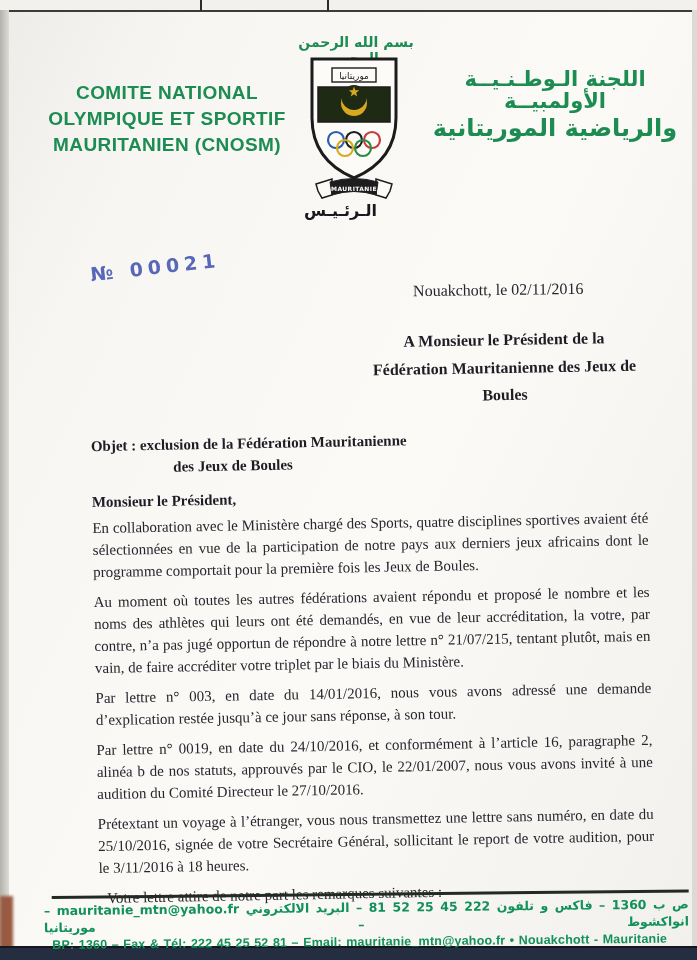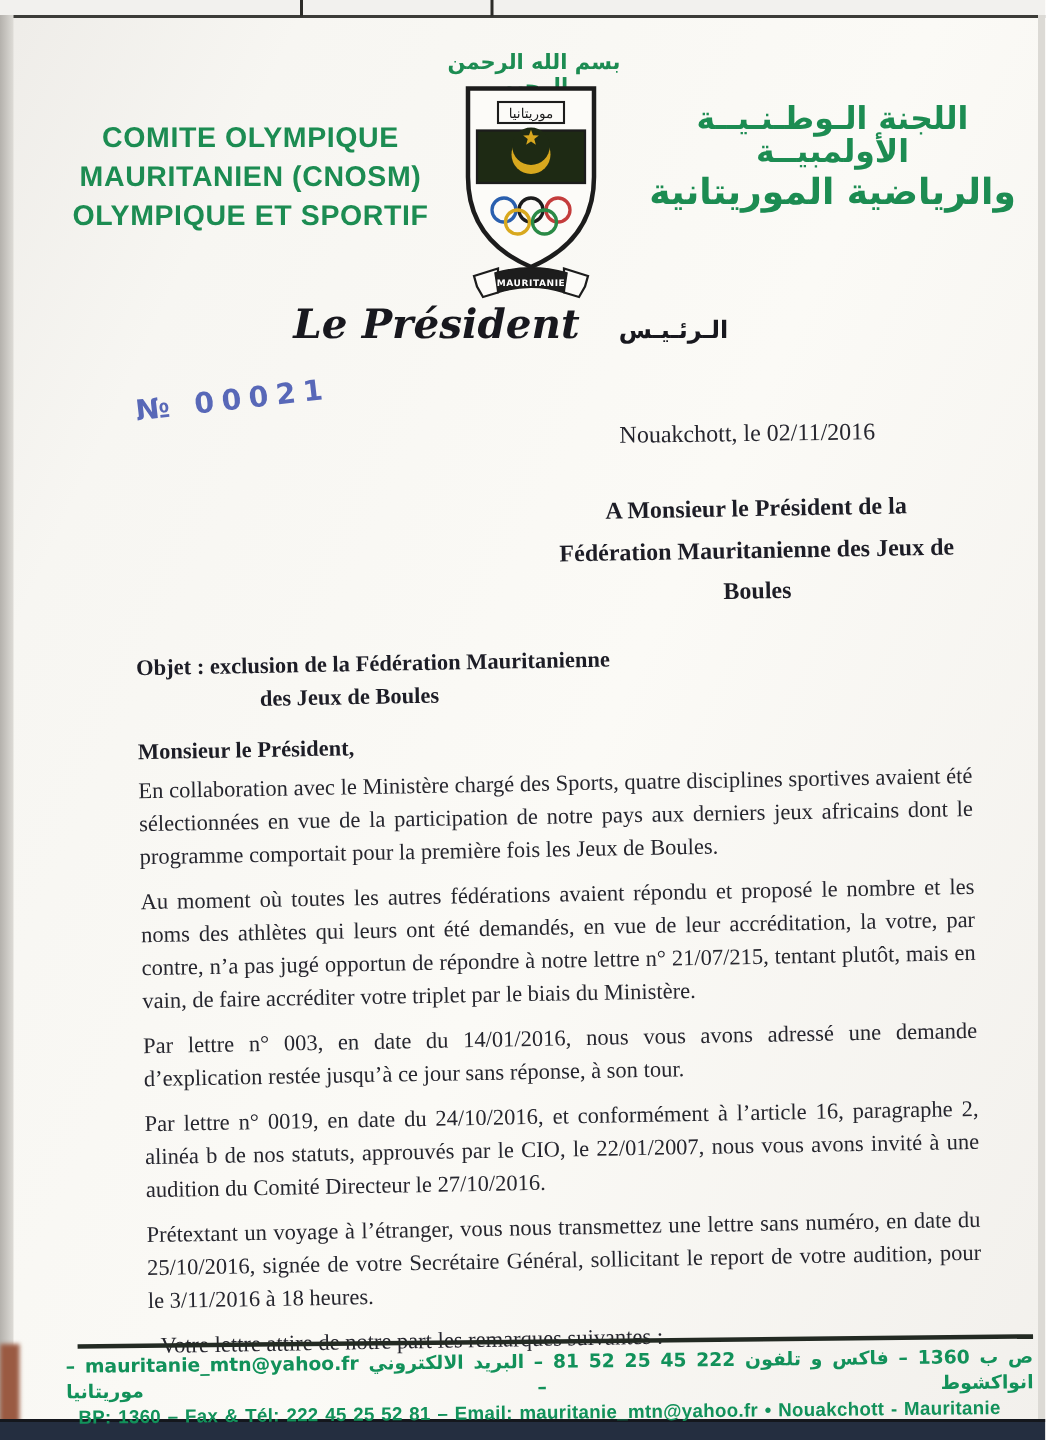--- a/index.html
+++ b/index.html
@@ -72,23 +72,23 @@
   <div class="edge-top"></div>
   <div class="edge-top-line"></div>
   <div class="tick t1"></div>
   <div class="tick t2"></div>
   <div class="edge-left"></div>
   <div class="edge-right"></div>
   <div class="corner-brown"></div>
   <div class="edge-bottom"></div>
 
   <div class="org-fr">
-    <div>COMITE OLYMPIQUE</div>
+    <div>COMITE NATIONAL</div>
+    <div>OLYMPIQUE  ET SPORTIF</div>
     <div>MAURITANIEN (CNOSM)</div>
-    <div>OLYMPIQUE  ET SPORTIF</div>
   </div>
 
   <div class="bismillah">بسم الله الرحمن الرحيم</div>
 
   <div class="crest">
     <svg width="104" height="148" viewBox="0 0 104 148">
       <path d="M10 3 H94 V62 Q94 104 52 122 Q10 104 10 62 Z" fill="#fcfbf8" stroke="#1c1c1c" stroke-width="3"></path>
       <rect x="30" y="12" width="44" height="14" fill="#fcfbf8" stroke="#1c1c1c" stroke-width="1.4"></rect>
       <text x="52" y="22.5" font-size="9" text-anchor="middle" font-family="DejaVu Sans, sans-serif" fill="#1c1c1c">موريتانيا</text>
       <rect x="16" y="31" width="72" height="35" fill="#1e2a14" stroke="#1c1c1c" stroke-width="1.5"></rect>
@@ -108,21 +108,20 @@
       <text x="52" y="134.5" font-size="6" text-anchor="middle" font-family="DejaVu Sans, sans-serif" font-weight="bold" fill="#ffffff" letter-spacing="0.4">MAURITANIE</text>
     </svg>
   </div>
 
   <div class="org-ar">
     <div class="l1">اللجنة الـوطـنـيــة الأولمبيــة</div>
     <div class="l2">والرياضية الموريتانية</div>
   </div>
 
   <div class="title-row">
-    <span class="title-fr">Le Président</span>
     <span class="title-ar">الـرئـيـس</span>
   </div>
 
   <div class="stamp">№ 00021</div>
 
   <div class="dateline">Nouakchott, le 02/11/2016</div>
 
   <div class="recipient">
     <div>A Monsieur le Président de la</div>
     <div>Fédération Mauritanienne des Jeux de</div>

